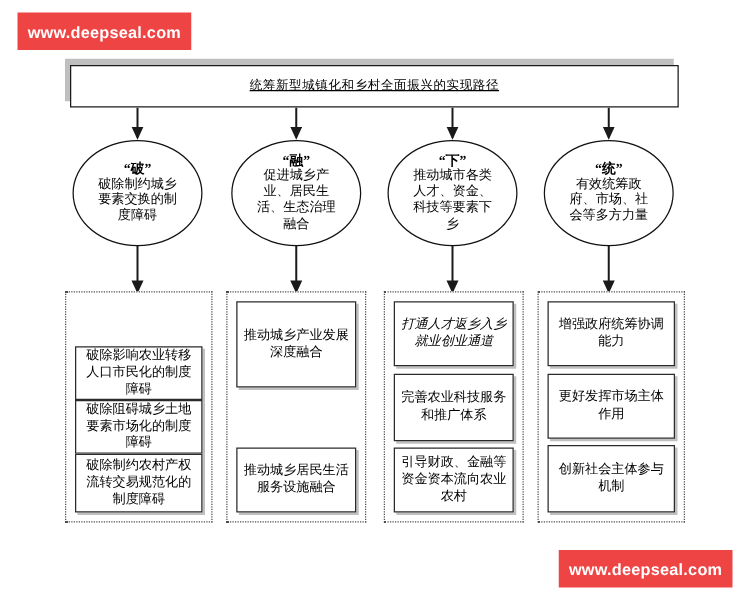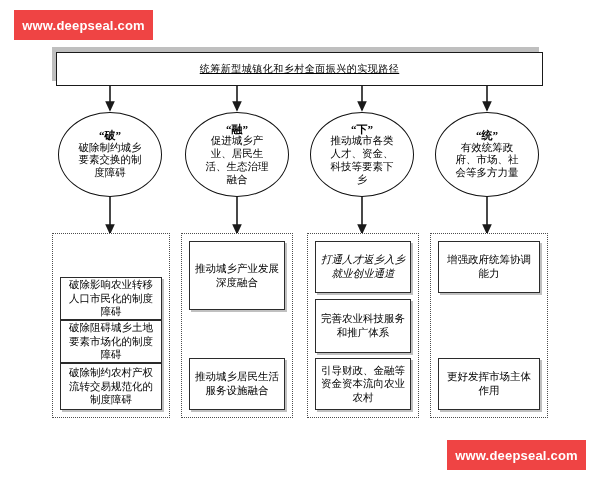--- a/index.html
+++ b/index.html
@@ -235,18 +235,21 @@
     </div>
   </div>
 
   <div class="group" style="left:430px; top:233px; width:118px; height:185px;">
     <div class="item-box" style="height:52px;">
       <span class="item-text">增强政府统筹协调能力</span>
     </div>
     <div class="item-box" style="height:52px;align-items:center;">
       <span class="item-text">更好发挥市场主体作用</span>
     </div>
+    <div class="item-box" style="height:54px;">
+      <span class="item-text">创新社会主体参与机制</span>
+    </div>
   </div>
 
   <div id="watermark-top" class="watermark">www.deepseal.com</div>
   <div id="watermark-bottom" class="watermark">www.deepseal.com</div>
 
 </div>
 
 </body></html>

